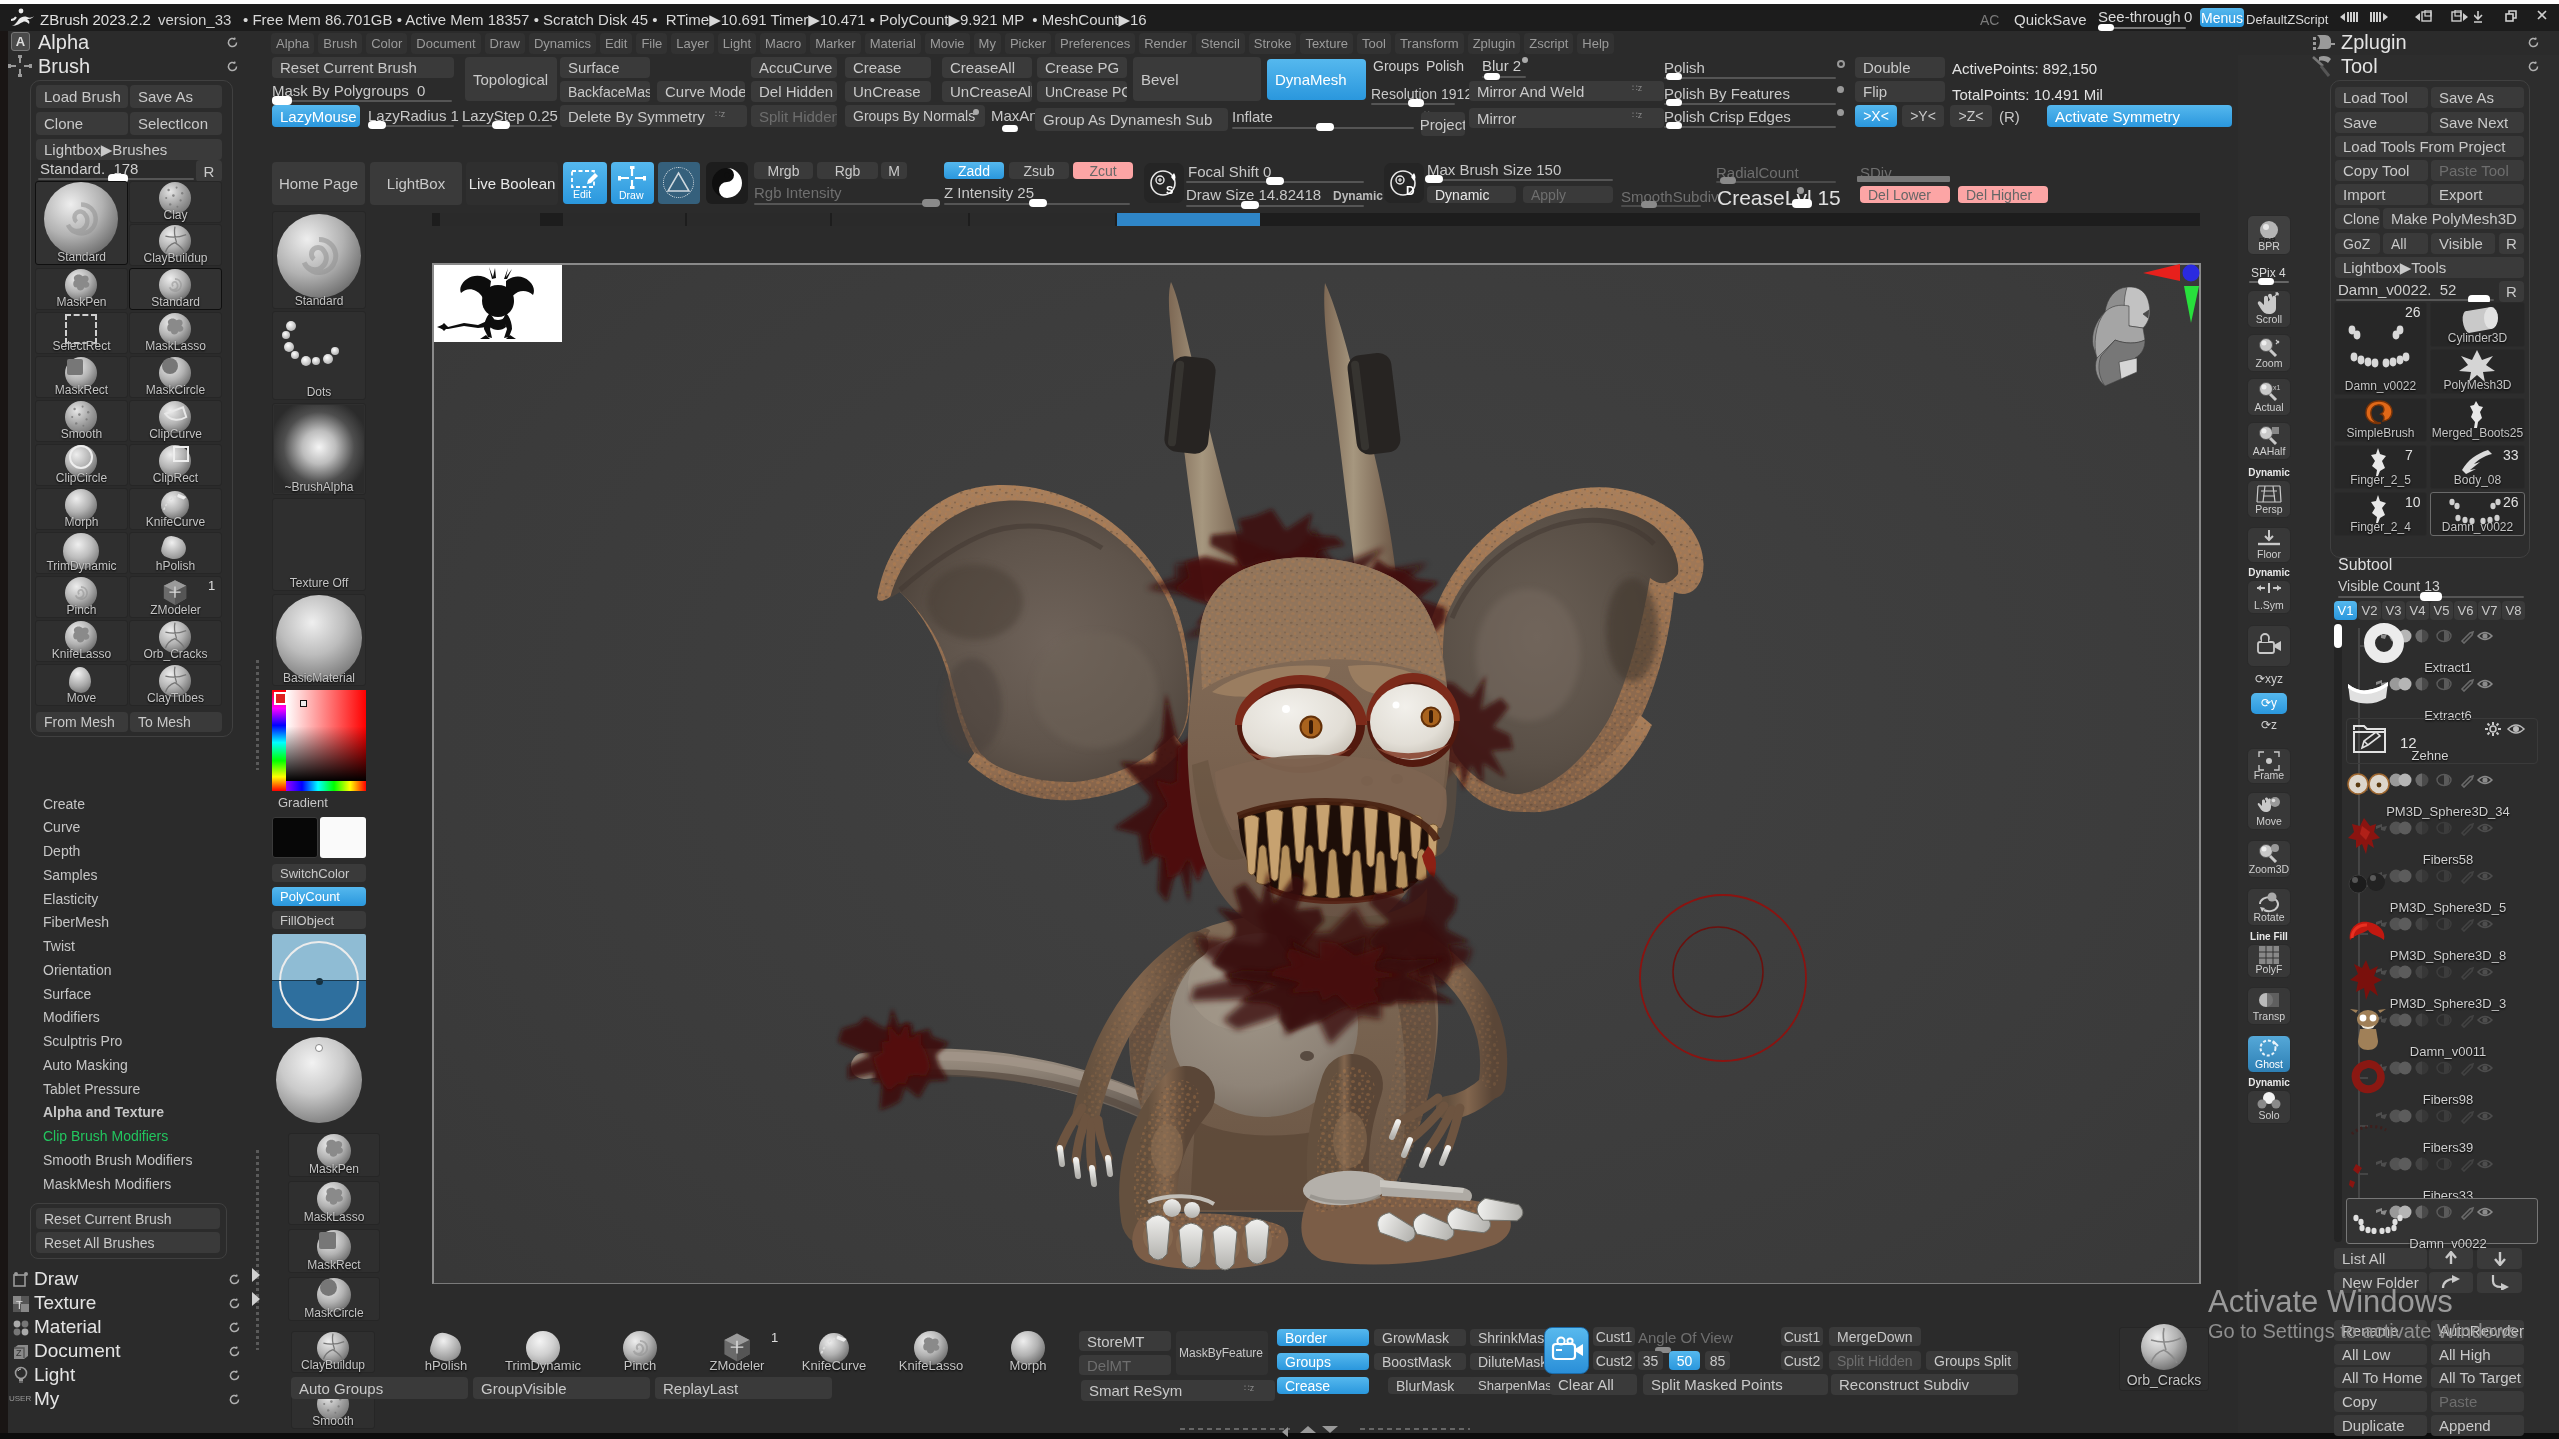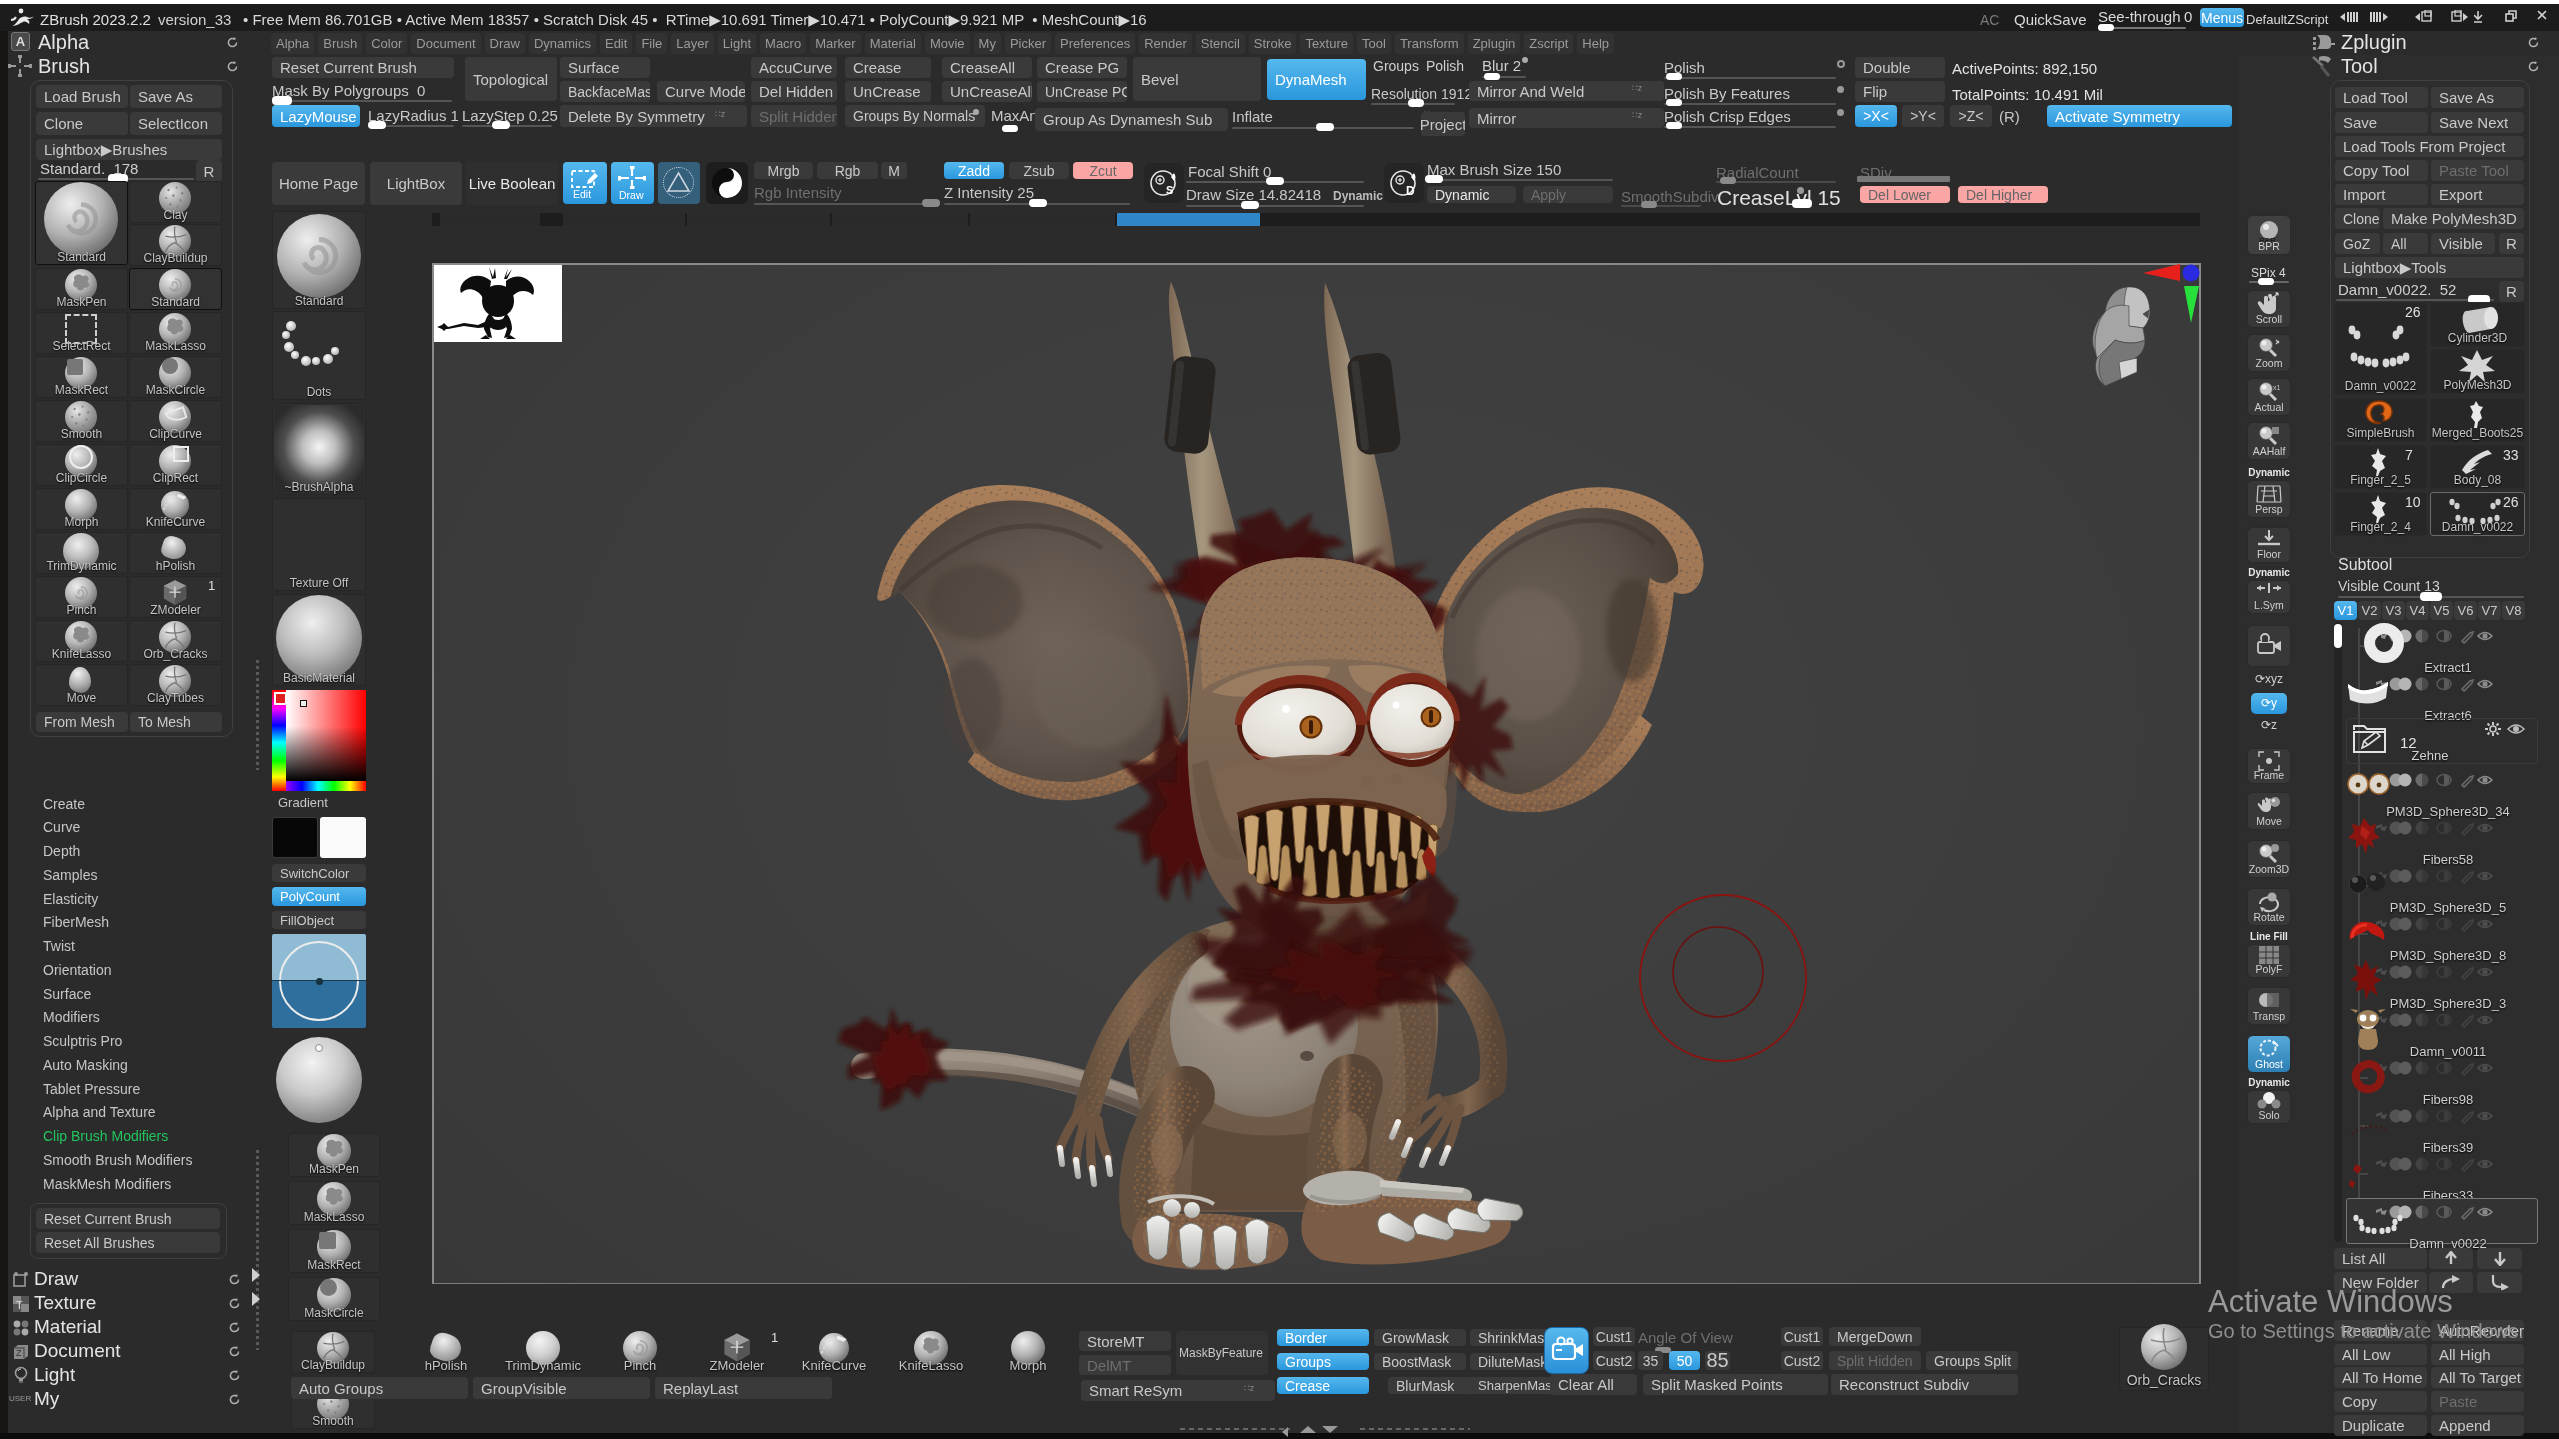--- a/index.html
+++ b/index.html
@@ -282,21 +282,21 @@
 <div class="lbl" style="left:43px;top:867px;font-size:14px;color:#c6c6c6;">Samples</div>
 <div class="lbl" style="left:43px;top:891px;font-size:14px;color:#c6c6c6;">Elasticity</div>
 <div class="lbl" style="left:43px;top:914px;font-size:14px;color:#c6c6c6;">FiberMesh</div>
 <div class="lbl" style="left:43px;top:938px;font-size:14px;color:#c6c6c6;">Twist</div>
 <div class="lbl" style="left:43px;top:962px;font-size:14px;color:#c6c6c6;">Orientation</div>
 <div class="lbl" style="left:43px;top:986px;font-size:14px;color:#c6c6c6;">Surface</div>
 <div class="lbl" style="left:43px;top:1009px;font-size:14px;color:#c6c6c6;">Modifiers</div>
 <div class="lbl" style="left:43px;top:1033px;font-size:14px;color:#c6c6c6;">Sculptris Pro</div>
 <div class="lbl" style="left:43px;top:1057px;font-size:14px;color:#c6c6c6;">Auto Masking</div>
 <div class="lbl" style="left:43px;top:1081px;font-size:14px;color:#c6c6c6;">Tablet Pressure</div>
-<div class="lbl" style="left:43px;top:1104px;font-size:14px;color:#c6c6c6;">Alpha and Texture</div>
+<div class="lbl" style="left:43px;top:1104px;font-size:14px;color:#c6c6c6;font-weight:bold;">Alpha and Texture</div>
 <div class="lbl" style="left:43px;top:1128px;font-size:14px;color:#22c55e;">Clip Brush Modifiers</div>
 <div class="lbl" style="left:43px;top:1152px;font-size:14px;color:#c6c6c6;">Smooth Brush Modifiers</div>
 <div class="lbl" style="left:43px;top:1176px;font-size:14px;color:#c6c6c6;">MaskMesh Modifiers</div>
 <div class="a" style="left:30px;top:1203px;width:197px;height:56px;border:1px solid #404040;border-radius:8px"></div>
 <div class="btn " style="left:36px;top:1208px;width:184px;height:21px;font-size:14px;">Reset Current Brush</div>
 <div class="btn " style="left:36px;top:1232px;width:184px;height:21px;font-size:14px;">Reset All Brushes</div>
 <svg class="ic" style="left:12px;top:1271px" width="18" height="18" viewBox="0 0 18 18">
     <rect x="2" y="4" width="11" height="11" fill="none" stroke="#9a9a9a" stroke-width="1.6"></rect>
     <circle cx="4" cy="3" r="2" fill="#9a9a9a"></circle>
     <circle cx="14" cy="3" r="2" fill="#9a9a9a"></circle>
@@ -1493,21 +1493,21 @@
     <circle cx="12" cy="5" r="3.6" fill="none" stroke="#fff" stroke-width="2"></circle>
     <circle cx="21" cy="5" r="2.6" fill="none" stroke="#fff" stroke-width="2"></circle>
     <path d="M7 14h6" stroke="#fff" stroke-width="2"></path>
   </svg>
 <div class="btn c" style="left:1593px;top:1327px;width:42px;height:19px;font-size:14px;">Cust1</div>
 <div class="lbl" style="left:1638px;top:1329px;font-size:15px;color:#6f6f6f;">Angle Of View</div>
 <div class="hdl g" style="left:1655px;top:1347px;width:16px;height:6px"></div>
 <div class="btn c" style="left:1593px;top:1351px;width:42px;height:19px;font-size:14px;">Cust2</div>
 <div class="btn c" style="left:1638px;top:1351px;width:25px;height:19px;font-size:14px;">35</div>
 <div class="btn blu c" style="left:1669px;top:1351px;width:31px;height:19px;font-size:14px;">50</div>
-<div class="btn c" style="left:1705px;top:1351px;width:25px;height:19px;font-size:20px;">85</div>
+<div class="btn c" style="left:1705px;top:1351px;width:25px;height:19px;font-size:14px;">85</div>
 <div class="btn " style="left:1550px;top:1374px;width:87px;height:21px;">Clear All</div>
 <div class="btn " style="left:1643px;top:1374px;width:185px;height:21px;">Split Masked Points</div>
 <div class="btn " style="left:1831px;top:1374px;width:187px;height:21px;">Reconstruct Subdiv</div>
 <div class="btn c" style="left:1781px;top:1327px;width:42px;height:19px;font-size:14px;">Cust1</div>
 <div class="btn " style="left:1829px;top:1327px;width:92px;height:19px;font-size:14px;">MergeDown</div>
 <div class="btn c" style="left:1781px;top:1351px;width:42px;height:19px;font-size:14px;">Cust2</div>
 <div class="btn g" style="left:1829px;top:1351px;width:92px;height:19px;font-size:14px;">Split Hidden</div>
 <div class="btn " style="left:1926px;top:1351px;width:92px;height:19px;font-size:14px;">Groups Split</div>
 <div class="cell" style="left:2119px;top:1327px;width:90px;height:64px;background:#2e2e2e"></div>
 <div class="sph" style="left:2141px;top:1324px;width:46px;height:46px;background:radial-gradient(circle at 36% 30%,#eee,#b2b2b2 45%,#6d6d6d 80%,#484848)"></div>

